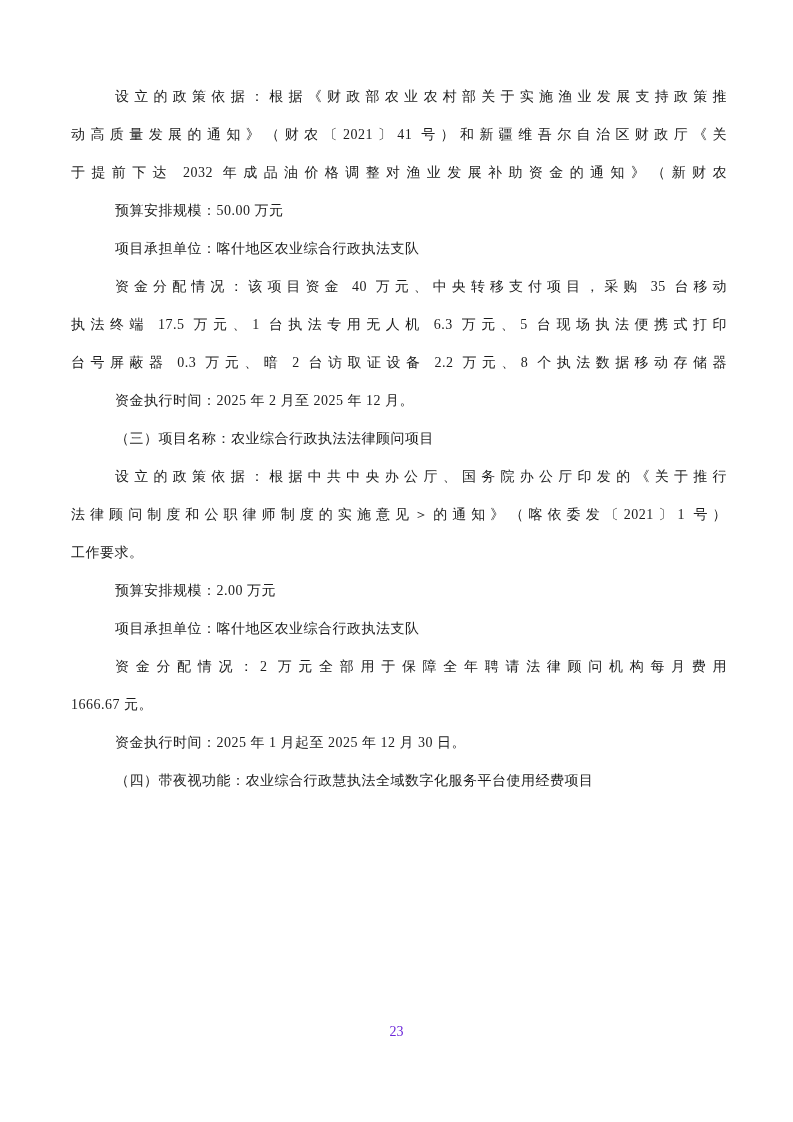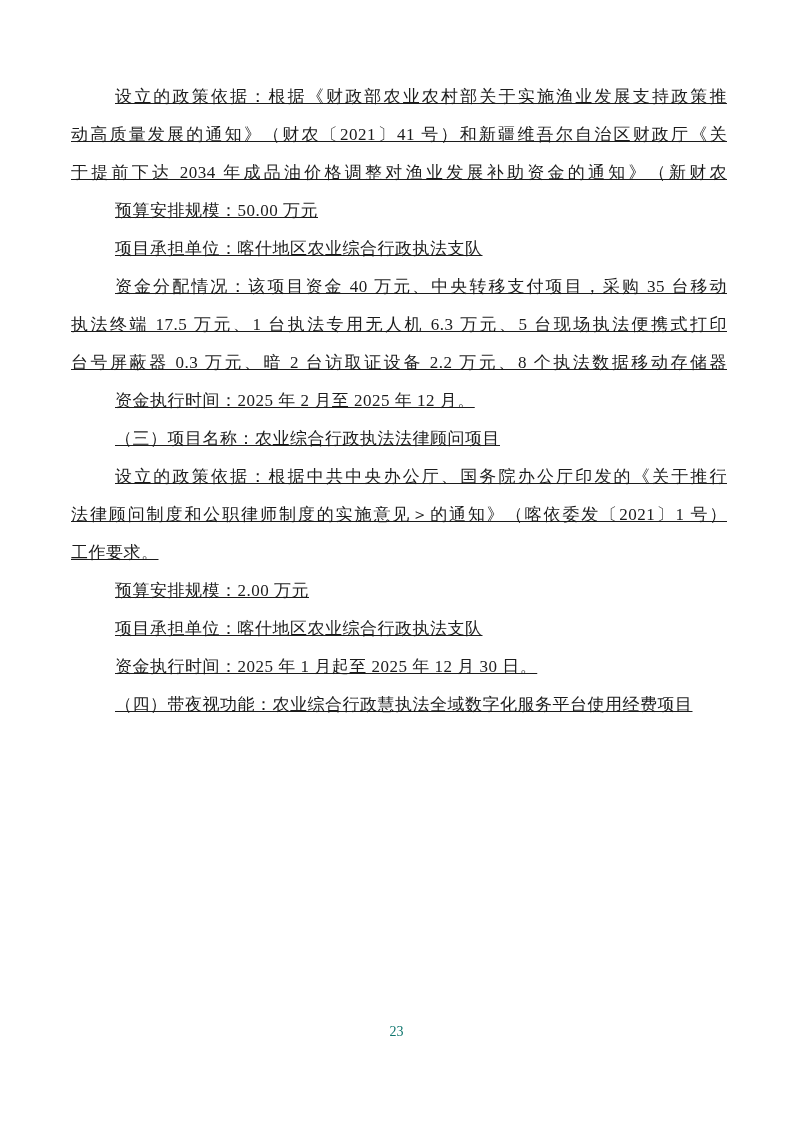--- a/index.html
+++ b/index.html
@@ -20,59 +20,58 @@
     position: absolute;
     top: 78px;
     left: 71px;
     width: 656px;
   }
   .para {
     margin: 0;
     padding: 0;
   }
   .line {
-    font-size: 17px;
+    font-size: 14px;
     line-height: 38px;
     height: 38px;
     text-align: left;
     letter-spacing: 0.5px;
     white-space: nowrap;
-    text-decoration: underline;
   }
   .line.fill {
     white-space: normal;
     text-align: justify;
     text-align-last: justify;
   }
   .line.indent {
     text-indent: 44px;
   }
   .footer {
     position: absolute;
     top: 1022px;
     left: 0;
     width: 100%;
     text-align: center;
   }
   .page-number {
     font-size: 14px;
     line-height: 18px;
-    color: #0f766e;
+    color: #6d28d9;
   }
 </style>
 </head>
 <body>
 
 <div class="page">
   <div class="text-block">
 
     <div class="para">
       <div class="line indent fill">设立的政策依据：根据《财政部农业农村部关于实施渔业发展支持政策推</div>
       <div class="line fill">动高质量发展的通知》（财农〔2021〕41 号）和新疆维吾尔自治区财政厅《关</div>
-      <div class="line fill">于提前下达 2034 年成品油价格调整对渔业发展补助资金的通知》（新财农</div>
+      <div class="line fill">于提前下达 2032 年成品油价格调整对渔业发展补助资金的通知》（新财农</div>
     </div>
 
     <div class="para">
       <div class="line indent">预算安排规模：50.00 万元</div>
     </div>
 
     <div class="para">
       <div class="line indent">项目承担单位：喀什地区农业综合行政执法支队</div>
     </div>
 
@@ -97,20 +96,24 @@
     </div>
 
     <div class="para">
       <div class="line indent">预算安排规模：2.00 万元</div>
     </div>
 
     <div class="para">
       <div class="line indent">项目承担单位：喀什地区农业综合行政执法支队</div>
     </div>
 
+    <div class="para">
+      <div class="line indent fill">资金分配情况：2 万元全部用于保障全年聘请法律顾问机构每月费用</div>
+      <div class="line">1666.67 元。</div>
+    </div>
 
     <div class="para">
       <div class="line indent">资金执行时间：2025 年 1 月起至 2025 年 12 月 30 日。</div>
     </div>
 
     <div class="para">
       <div class="line indent">（四）带夜视功能：农业综合行政慧执法全域数字化服务平台使用经费项目</div>
     </div>
 
   </div>

